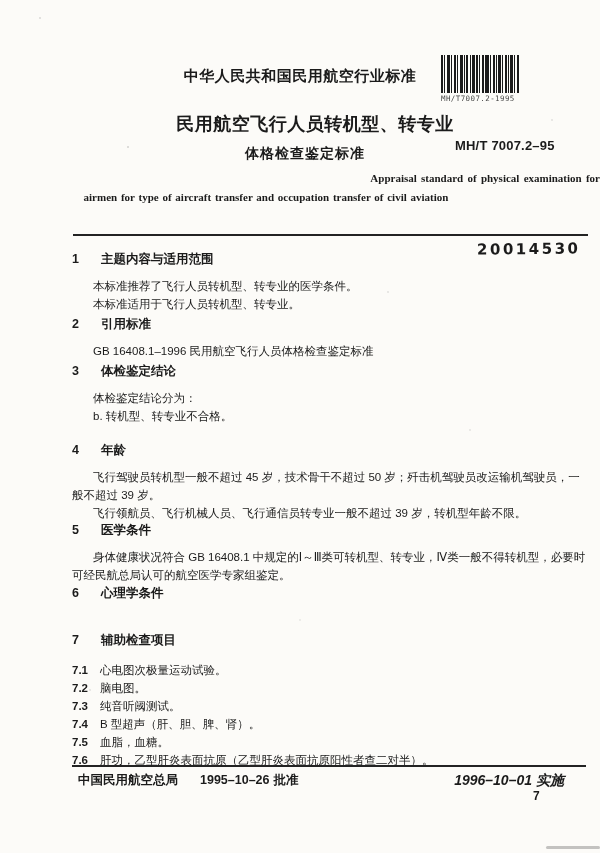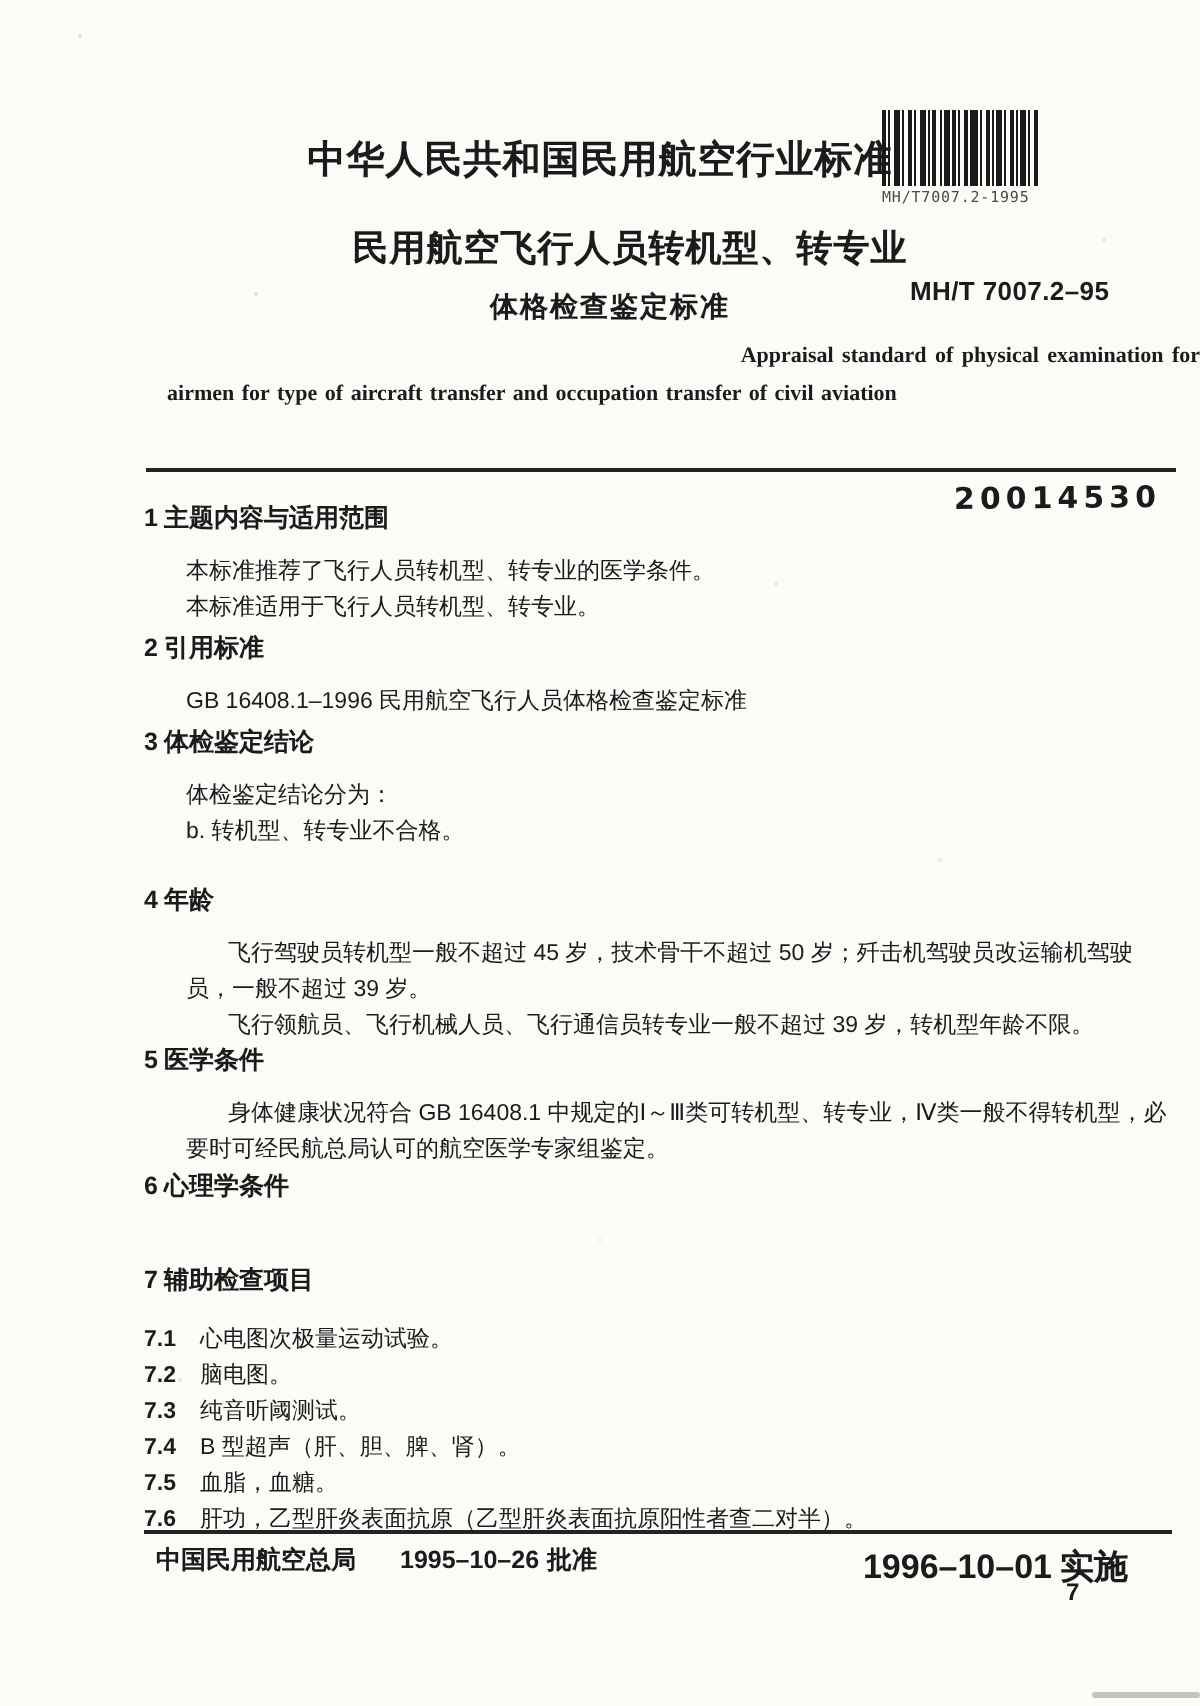--- a/index.html
+++ b/index.html
@@ -24,21 +24,21 @@
       radial-gradient(circle 1px at 300px 620px, rgba(0,0,0,.06) 0 1px, transparent 1px),
       radial-gradient(circle 1px at 520px 560px, rgba(0,0,0,.07) 0 1px, transparent 1px),
       #fcfbf8;
   }
   .abs { position: absolute; }
 
   
   .std-header {
     top: 67px; left: 0; width: 600px;
     text-align: center;
-    font-size: 19px; font-weight: bold; letter-spacing: 0.5px;
+    font-size: 15px; font-weight: bold; letter-spacing: 0.5px;
   }
   .barcode-wrap { top: 55px; left: 441px; width: 80px; }
   .barcode-svg { display: block; }
   .barcode-label {
     margin-top: 1px;
     font-size: 7.5px; color: #4a4a4a; letter-spacing: 0.4px;
     font-family: "DejaVu Sans Mono", monospace;
     white-space: nowrap;
   }
   .doc-title-1 {
@@ -77,24 +77,24 @@
     transform: rotate(-0.6deg);
   }
 
   
   .section { left: 72px; width: 516px; }
   .sec-heading {
     font-size: 12.5px; font-weight: bold; line-height: 14px;
     white-space: nowrap;
   }
   .sec-num { display: inline-block; min-width: 10px; }
-  .sec-title { margin-left: 0; text-align: right; }
+  .sec-title { margin-left: 19px; text-align: right; }
   .sec-body { margin-top: 11px; font-size: 11.5px; line-height: 18px; }
   .para { padding-left: 21px; }
-  .para-wrap { padding-left: 0; text-indent: 21px; margin-left: 21px; }
+  .para-wrap { padding-left: 0; text-indent: 21px; }
   .list-item { display: flex; line-height: 18px; }
   .item-num { width: 28px; flex: 0 0 28px; font-weight: bold; }
   .item-text { flex: 1; }
   .sec1 { top: 252px; }
   .sec2 { top: 317px; }
   .sec3 { top: 364px; }
   .sec4 { top: 443px; }
   .sec5 { top: 523px; }
   .sec6 { top: 586px; }
   .sec7 { top: 633px; }
@@ -106,21 +106,21 @@
     background: #232323;
   }
   .footer-left {
     top: 772px; left: 78px;
     font-size: 12.5px; font-weight: bold; white-space: nowrap;
   }
   .footer-left .f-date { margin-left: 22px; }
   .footer-left .f-label { margin-left: 4px; }
   .footer-right {
     top: 772px; right: 36px;
-    font-size: 17px; font-weight: bold; white-space: nowrap;
+    font-size: 14px; font-weight: bold; white-space: nowrap; font-style: italic;
   }
   .footer-right .f-label { margin-left: 4px; }
   .page-number {
     top: 789px; left: 533px;
     font-size: 12px; font-weight: bold;
   }
   .scan-streak {
     top: 846px; left: 546px; width: 54px; height: 3px;
     background: rgba(90,90,90,0.35);
     border-radius: 2px;

